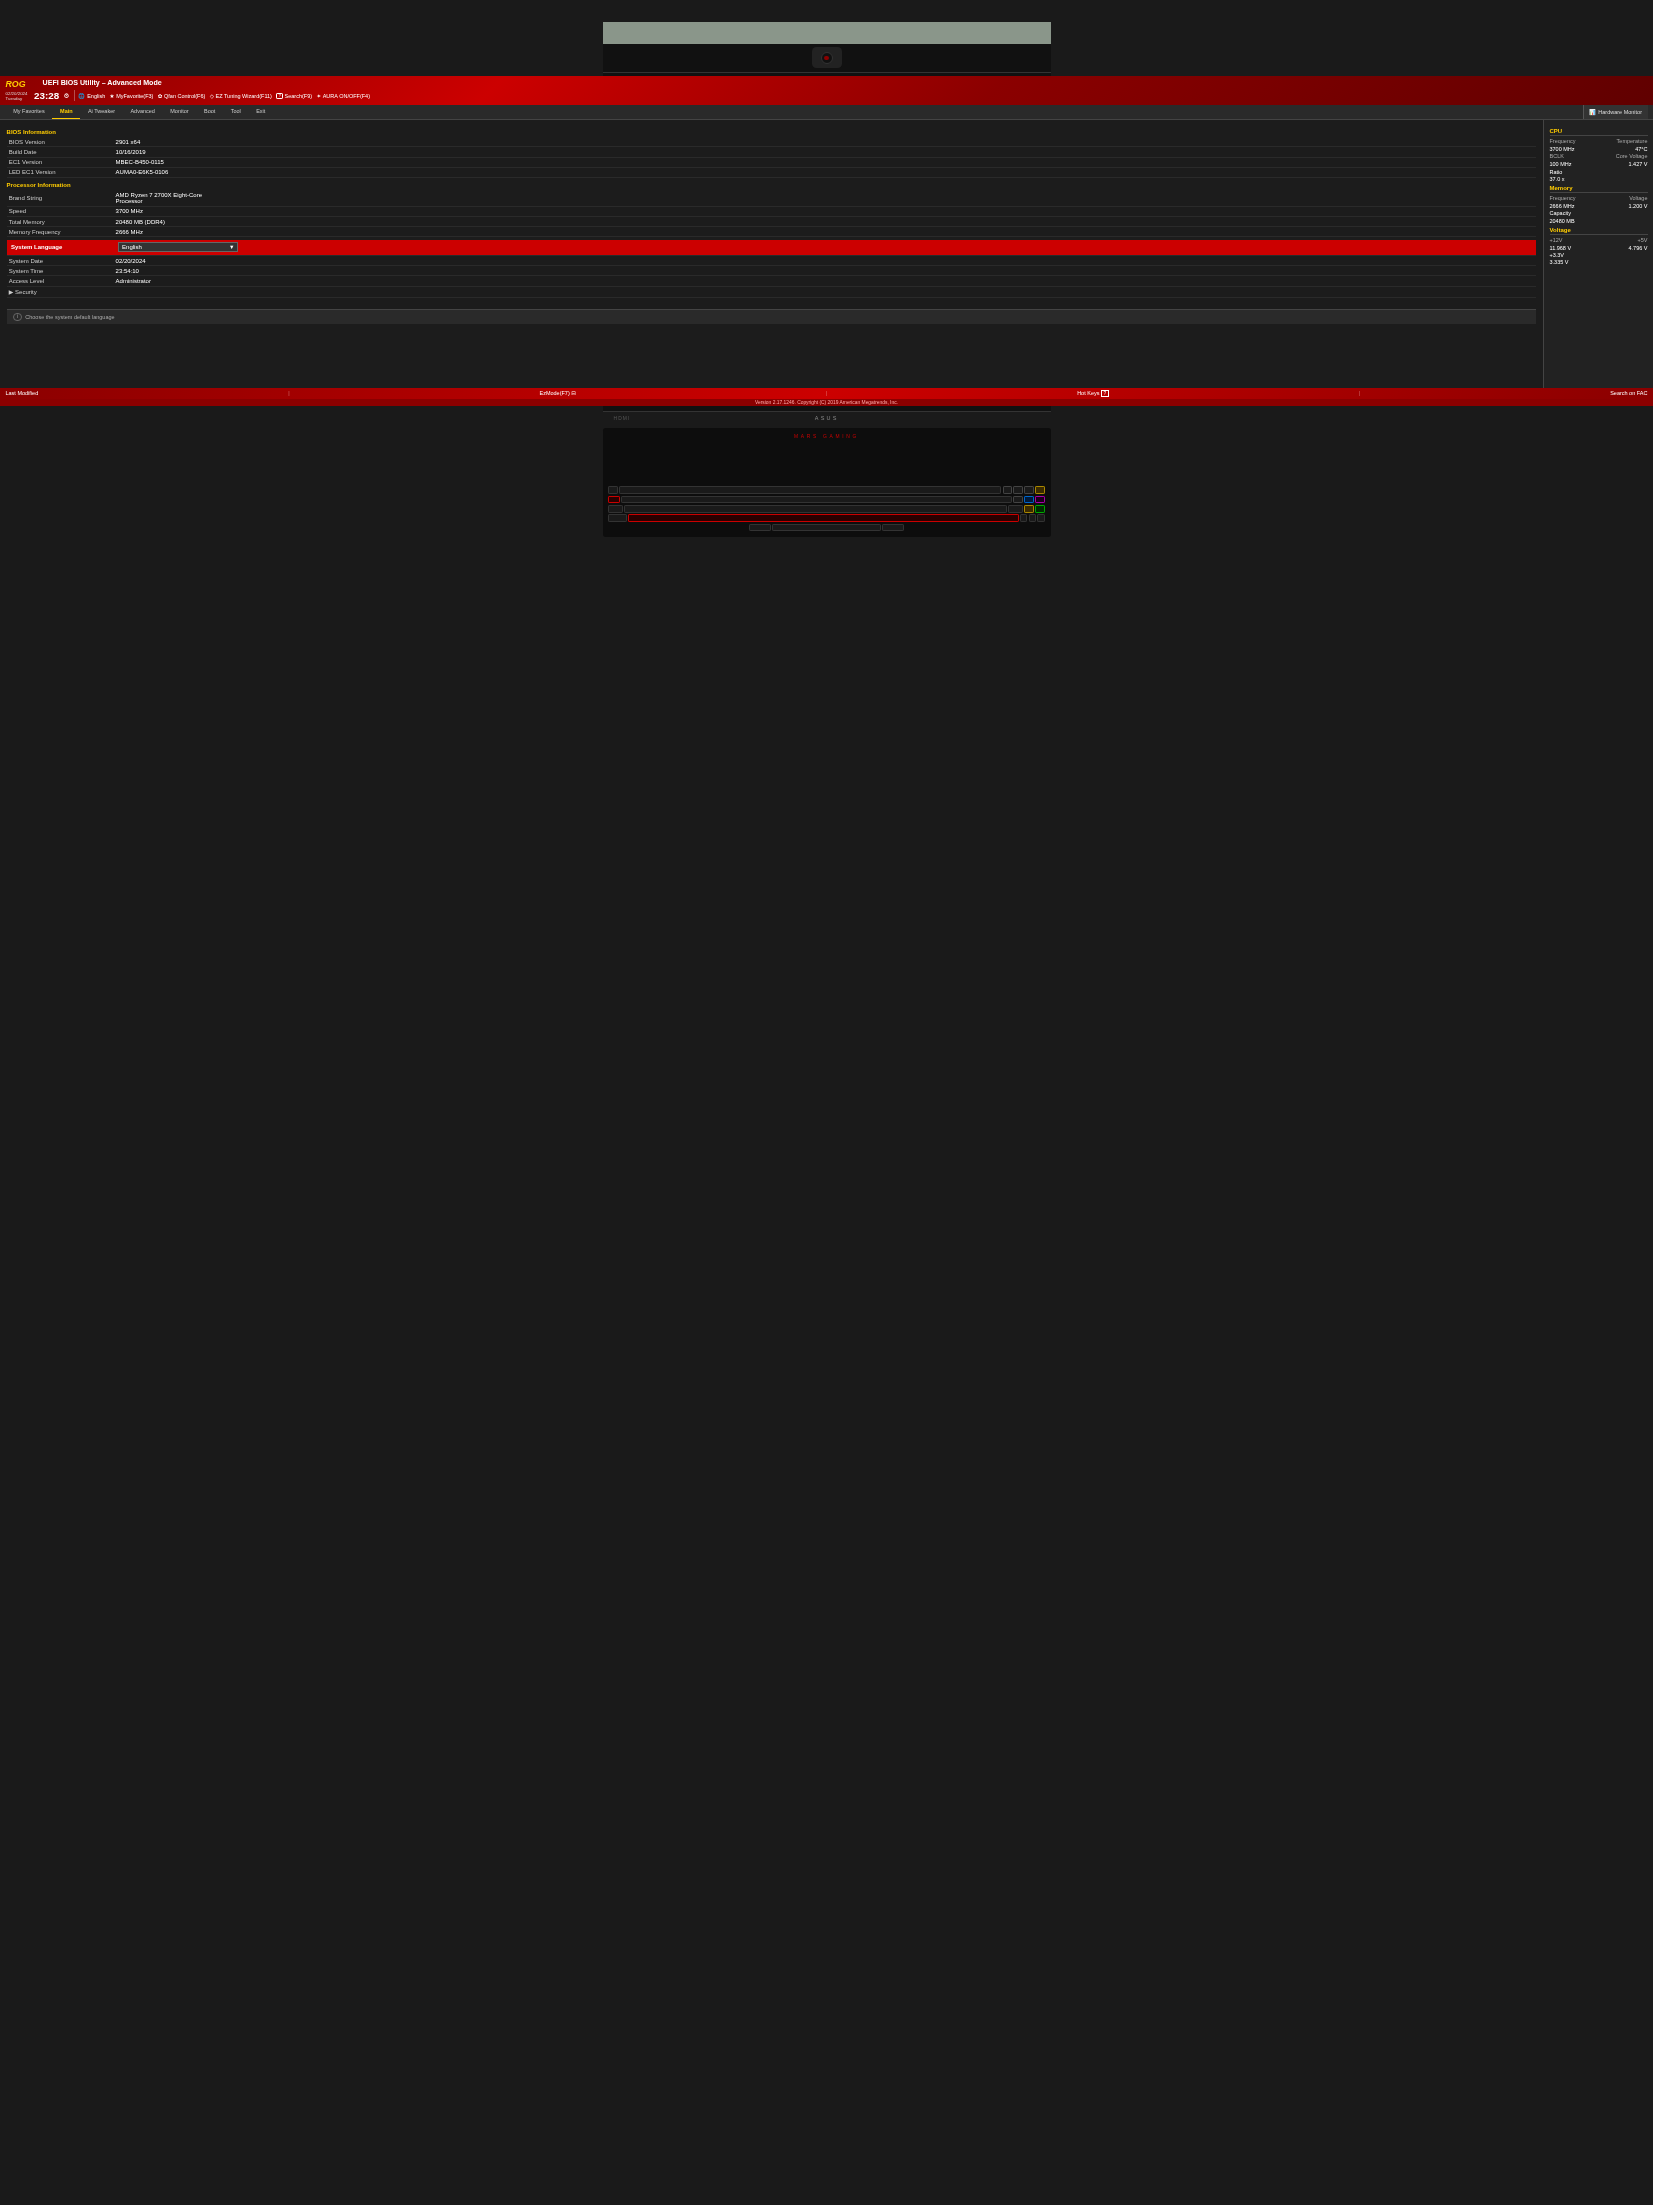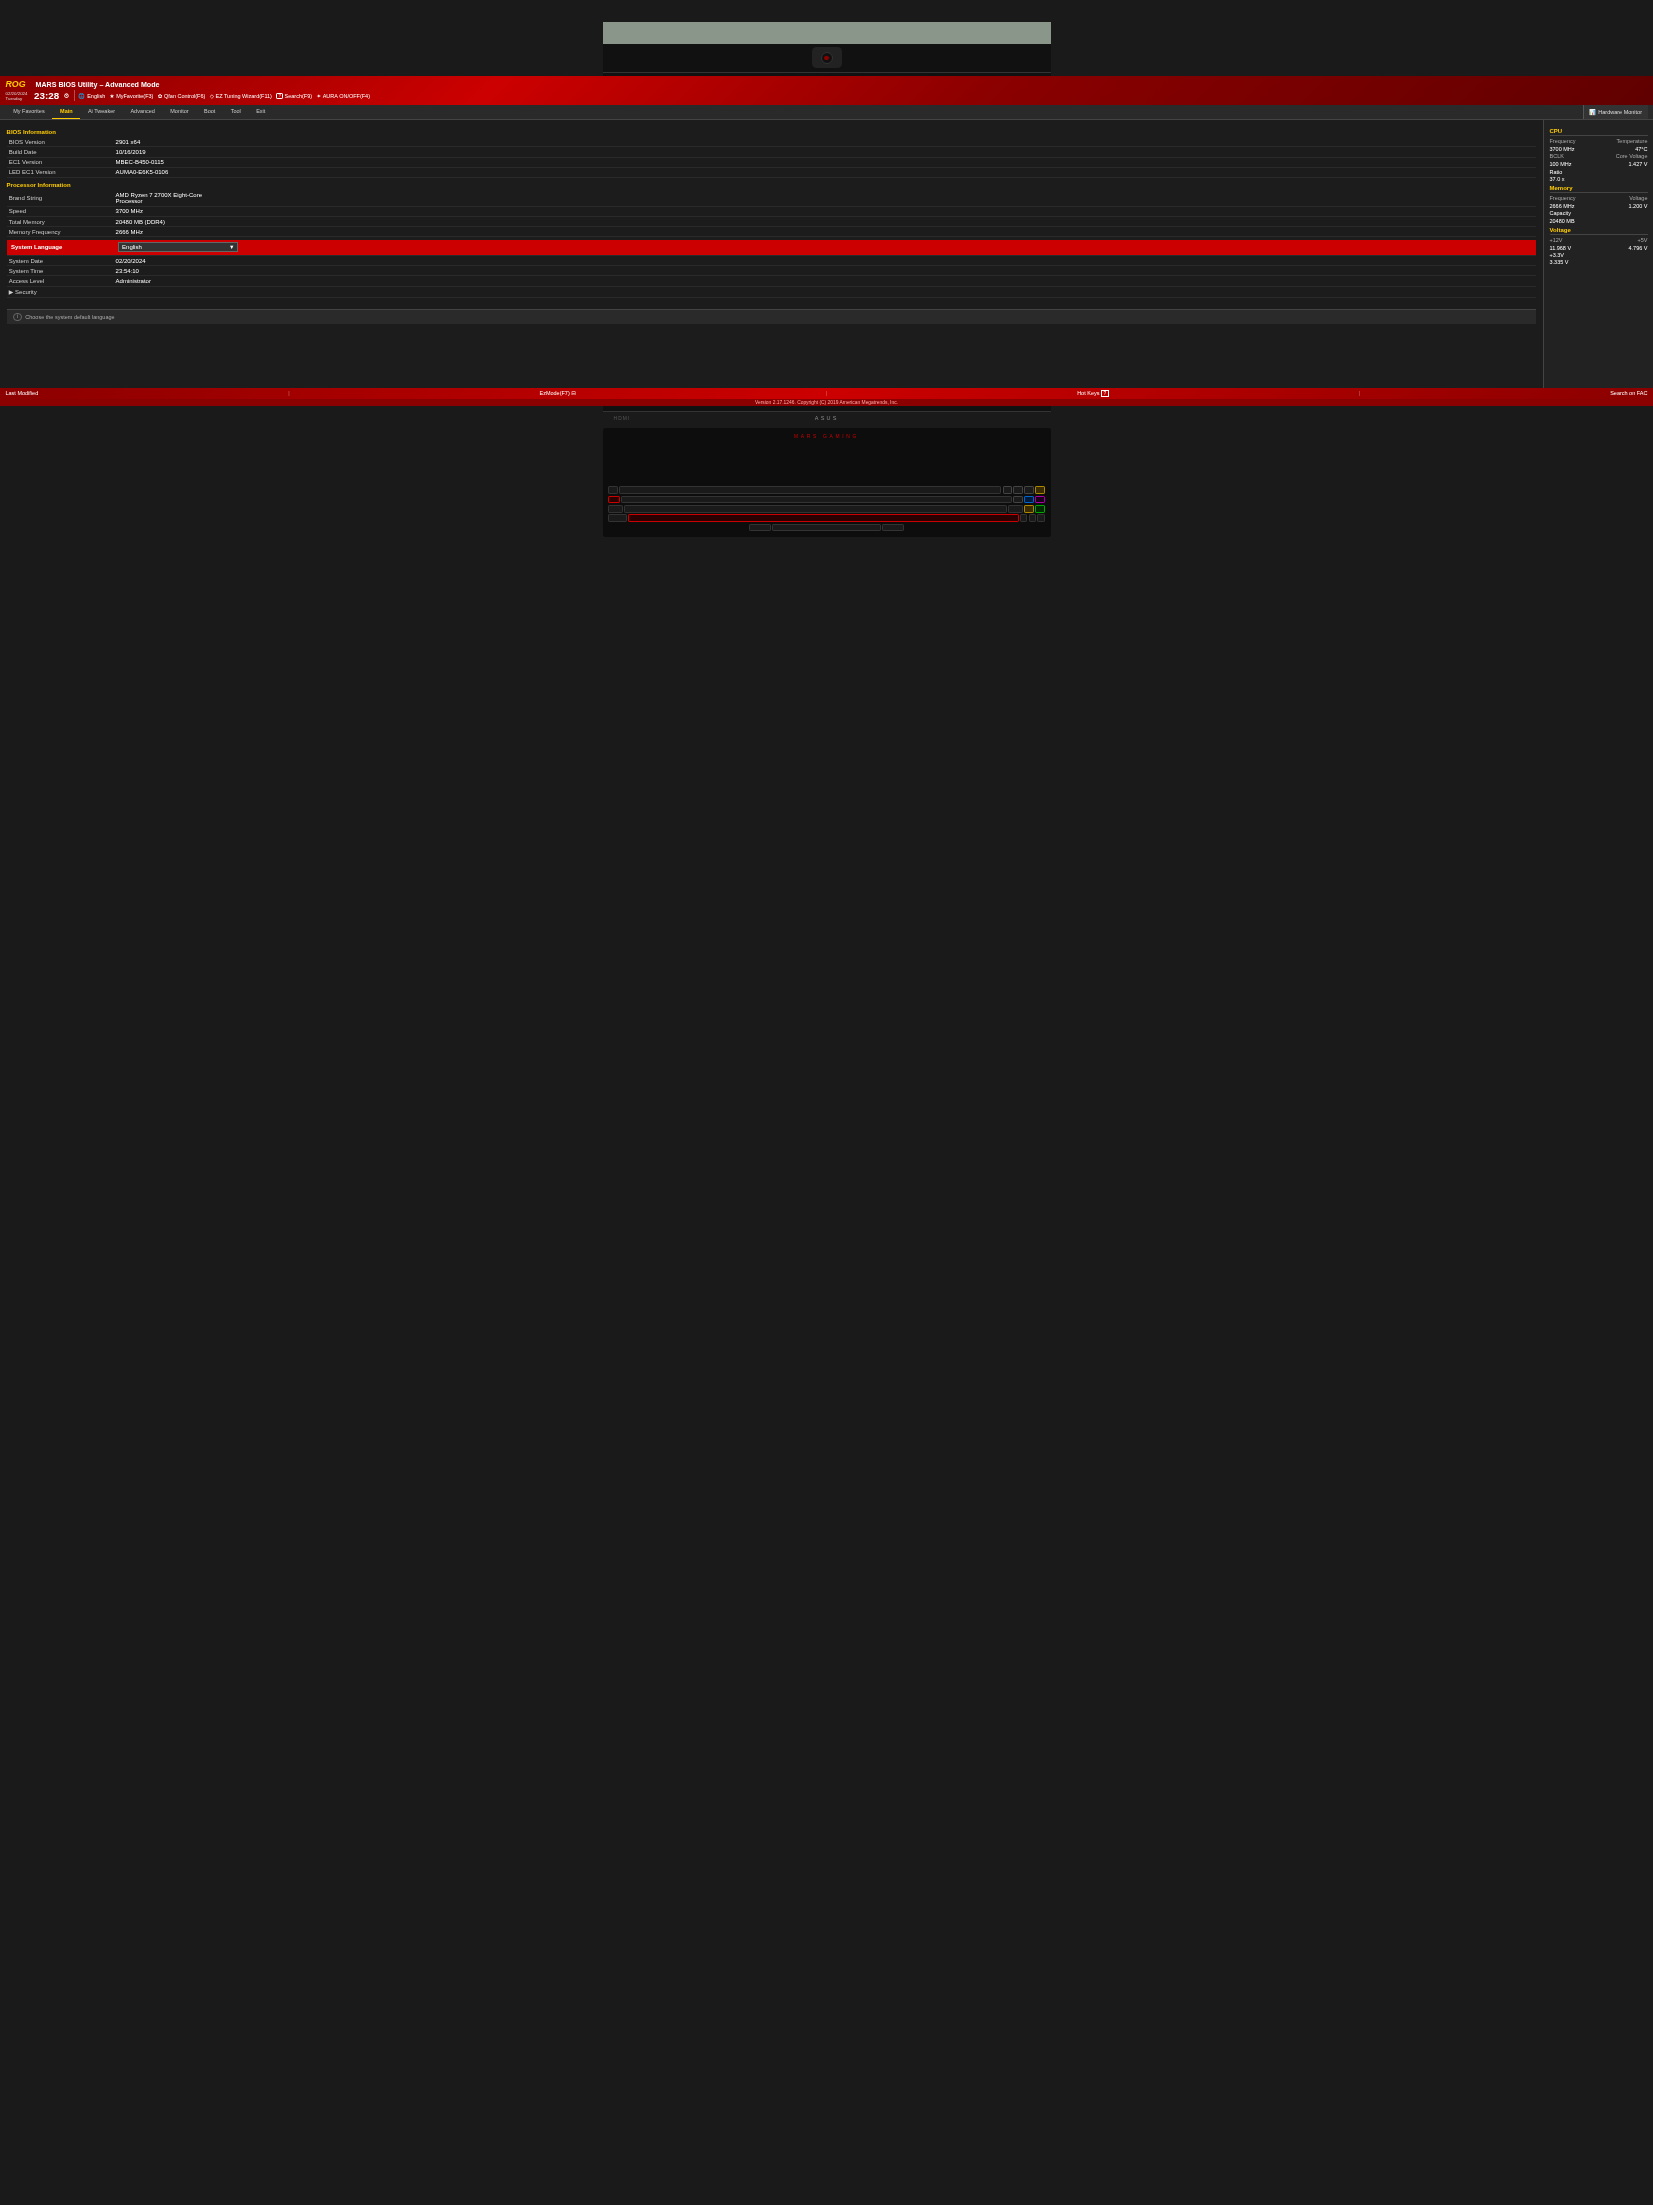--- a/index.html
+++ b/index.html
@@ -224,23 +224,23 @@
     </div>
   </div>
 </div>
 
 <div style="width:448px; background:#111; height:4.4px; border-top:1.1px solid #333;"></div>
 
 <div class="bios-container">
 
   <div class="bios-header">
     <div style="display:flex; flex-direction:column;">
-      <div style="display:flex; align-items:flex-end; gap:10px;">
+      <div style="display:flex; align-items:flex-start; gap:17px;">
         <span style="color:#ffcc00; font-size:8.8px; font-style:italic; font-weight:bold;">ROG</span>
-        <span style="color:white; font-size:7.1px; font-weight:bold;">MARS BIOS Utility – Advanced Mode</span>
+        <span style="color:white; font-size:7.1px; font-weight:bold;">UEFI BIOS Utility – Advanced Mode</span>
       </div>
       <div style="display:flex; gap:4.4px; align-items:center; margin-top:1.1px;">
         <div style="display:flex; flex-direction:column; margin-right:2.2px;">
           <span style="color:#ddd; font-size:4.4px;">02/20/2024</span>
           <span style="color:#ddd; font-size:4.4px;">Tuesday</span>
         </div>
         <span style="color:white; font-size:9.8px; font-weight:bold;">23:28</span>
         <span style="color:white; font-size:6.6px;">⚙</span>
         <span style="width:0.5px; height:11px; background:rgba(255,255,255,0.3);"></span>
         <div style="display:flex; align-items:center; gap:1.6px; color:white; font-size:5.5px;">

